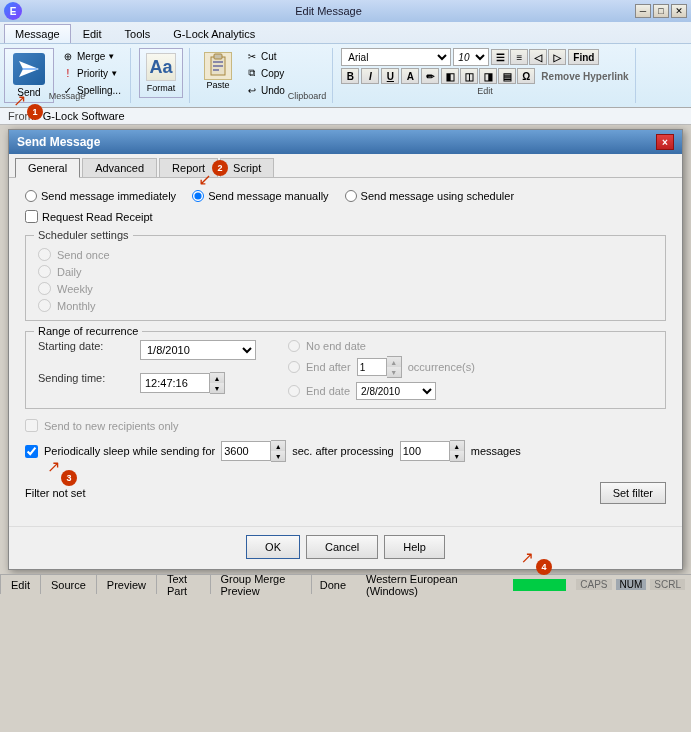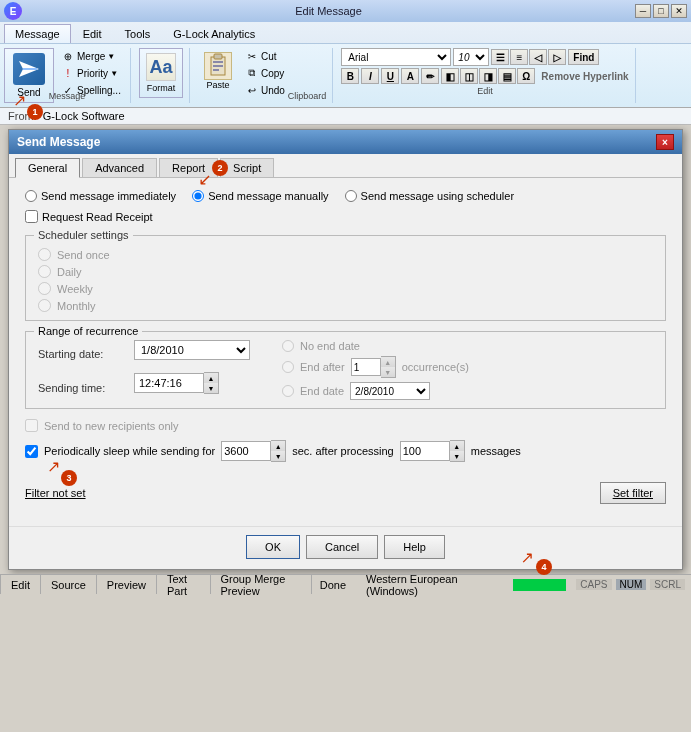--- a/index.html
+++ b/index.html
@@ -65,38 +65,38 @@
 
     .section-box { border: 1px solid #bbb; padding: 8px 12px; margin-bottom: 10px; position: relative; }
     .section-label { position: absolute; top: -7px; left: 8px; background: #f0f0f0; padding: 0 4px; font-size: 11px; color: #333; }
 
     .scheduler-radios { display: flex; flex-direction: column; gap: 4px; padding-top: 4px; }
     .scheduler-radio { display: flex; align-items: center; gap: 6px; font-size: 11px; color: #888; }
 
     .recurrence-section { border: 1px solid #bbb; padding: 8px 12px; margin-bottom: 10px; position: relative; }
     .recurrence-label { position: absolute; top: -7px; left: 8px; background: #f0f0f0; padding: 0 4px; font-size: 11px; }
 
-    .form-row { display: flex; align-items: flex-end; gap: 16px; margin-bottom: 6px; }
+    .form-row { display: flex; align-items: flex-start; gap: 22px; margin-bottom: 6px; }
     .form-label { font-size: 11px; color: #333; width: 80px; }
     .form-dropdown { height: 20px; font-size: 11px; border: 1px solid #aaa; background: white; padding: 0 2px; width: 116px; }
     .spinner-wrap { display: flex; align-items: center; }
     .spinner-input { width: 70px; height: 20px; border: 1px solid #aaa; font-size: 11px; padding: 0 4px; }
     .spinner-btns { display: flex; flex-direction: column; border: 1px solid #aaa; border-left: none; }
     .spinner-btn { width: 14px; height: 10px; background: linear-gradient(to bottom, #e8e8e8, #d8d8d8); font-size: 7px; display: flex; align-items: center; justify-content: center; cursor: pointer; }
 
     .recurrence-right { display: flex; flex-direction: column; gap: 4px; margin-left: 20px; }
     .recurrence-right-row { display: flex; align-items: center; gap: 6px; font-size: 11px; }
     .recurrence-right-row input[type=radio] { width: 12px; height: 12px; }
 
     .checkbox-row { display: flex; align-items: center; gap: 6px; font-size: 11px; margin-bottom: 8px; color: #888; }
 
     .periodic-row { display: flex; align-items: center; gap: 6px; font-size: 11px; margin-bottom: 4px; }
     .periodic-input { width: 50px; height: 20px; border: 1px solid #aaa; font-size: 11px; padding: 0 2px; }
 
-    .filter-row { display: flex; align-items: center; justify-content: space-between; margin-top: 4px; margin-bottom: 10px; font-size: 11px; text-decoration: underline; }
+    .filter-row { display: flex; align-items: center; justify-content: space-between; margin-top: 4px; margin-bottom: 10px; font-size: 11px; }
 
     
     .dialog-buttons { display: flex; justify-content: center; gap: 6px; padding: 8px 12px 10px; background: #f0f0f0; border-top: 1px solid #ddd; position: relative; }
     .dlg-btn { height: 24px; padding: 0 18px; font-size: 11px; border: 1px solid #888; background: linear-gradient(to bottom, #f8f8f8, #e0e0e0); cursor: pointer; }
     .dlg-btn.default { border-color: #3060a0; }
 
     
     .status-bar { background: #d4d0c8; border-top: 1px solid #aaa; display: flex; align-items: center; height: 20px; font-size: 11px; }
     .status-edit-tabs { display: flex; height: 100%; }
     .status-tab { padding: 0 10px; border-right: 1px solid #aaa; display: flex; align-items: center; cursor: pointer; background: #d4d0c8; font-size: 11px; }

